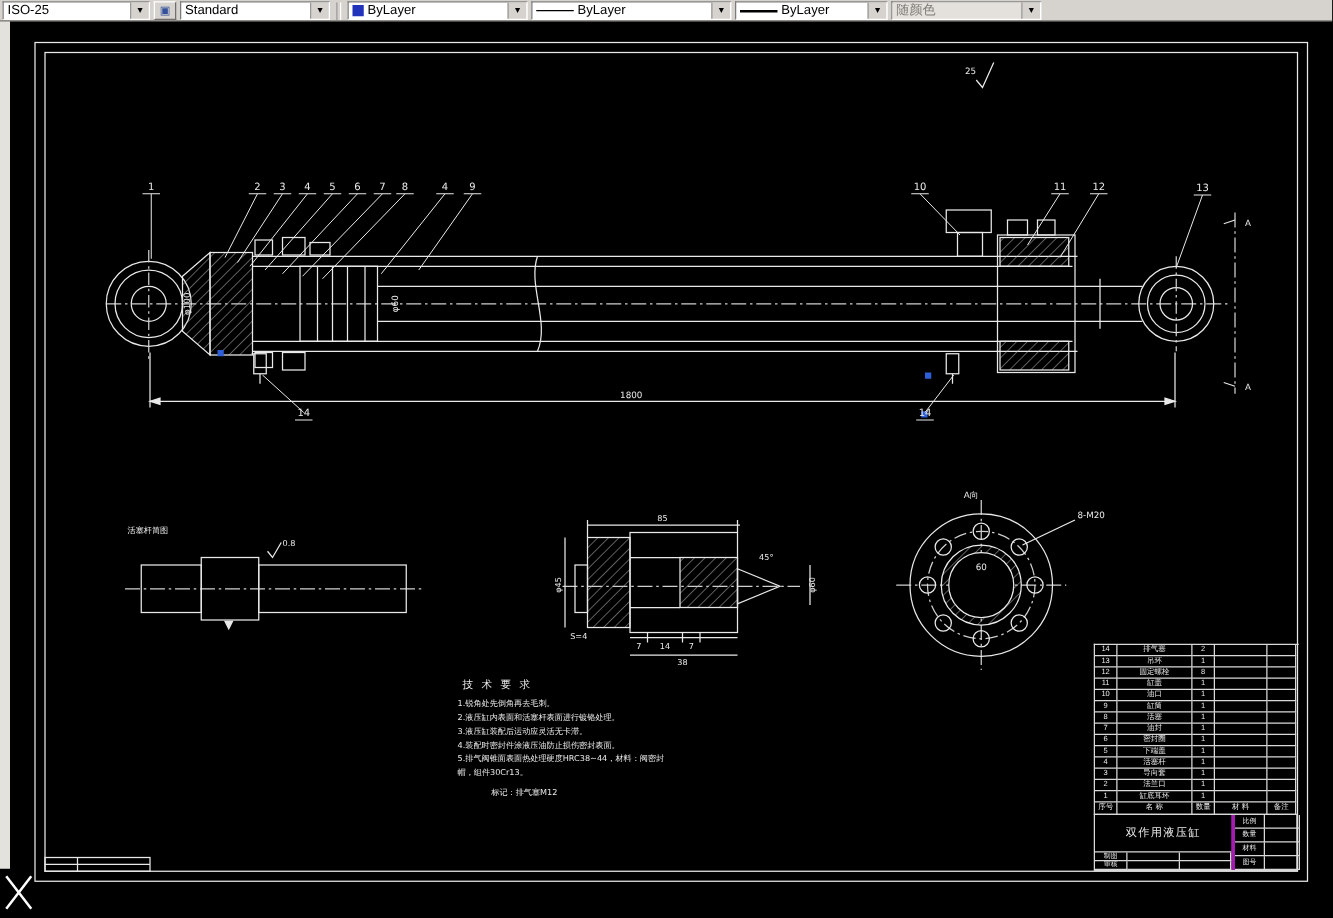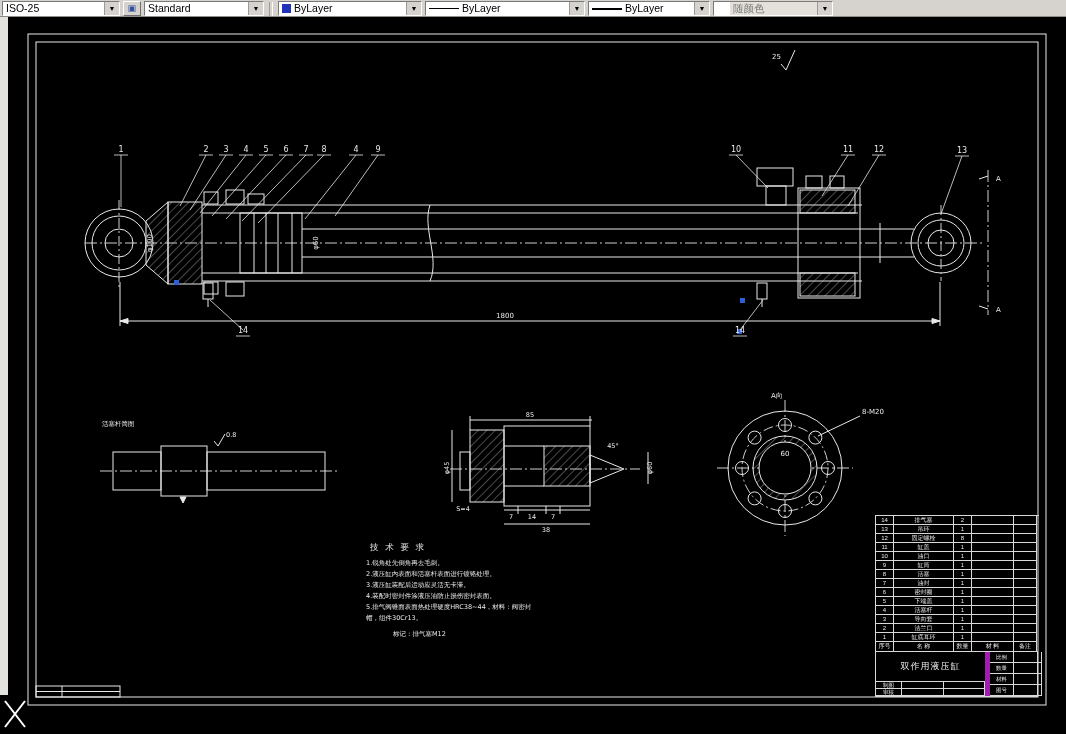--- a/index.html
+++ b/index.html
@@ -8,42 +8,42 @@
   
   .toolbar{position:absolute;top:0;left:0;width:1066px;height:17px;background:#d6d3ce;
            border-bottom:1px solid #8f8d88;display:flex;align-items:flex-end;gap:3px;
            padding-left:2px;box-sizing:border-box;z-index:20;}
   .combo{display:flex;align-items:stretch;height:15px;background:#fff;
          border:1px solid;border-color:#7a7a7a #fff #fff #7a7a7a;box-sizing:border-box;}
   .combo-text{flex:1;font-size:10.5px;line-height:13px;padding:0 3px;color:#000;
               white-space:nowrap;overflow:hidden;display:flex;align-items:center;gap:3px;}
   .combo-arrow{width:14px;background:#d6d3ce;border-left:1px solid #9a9a9a;
                font-size:7px;line-height:13px;text-align:center;color:#000;cursor:default;}
-  .combo.disabled .combo-text{color:#7e7c78;background:#e4e1dc;margin-left:16px;}
+  .combo.disabled .combo-text{color:#7e7c78;background:#e4e1dc;}
   .swatch{width:9px;height:9px;background:#2233bb;display:inline-block;flex:0 0 auto;}
   .lineglyph{display:inline-block;width:30px;border-top:1px solid #000;flex:0 0 auto;}
   .lineglyph.thick{border-top-width:2px;}
   .tb-btn{width:18px;height:15px;background:#d6d3ce;border:1px solid;
           border-color:#fff #6f6f6f #6f6f6f #fff;font-size:9px;line-height:11px;
           text-align:center;color:#33509b;padding:0;}
   .sep{width:2px;height:14px;border-left:1px solid #9a9a9a;border-right:1px solid #fff;margin:0 2px;}
   
   svg.canvas{position:absolute;top:0;left:0;z-index:1;}
   svg text{font-family:"DejaVu Sans",sans-serif;fill:#e9e9e9;}
   
   .bom{position:absolute;left:875px;top:515px;width:163px;z-index:5;
        border-left:1px solid #d9d9d9;border-top:1px solid #d9d9d9;color:#e9e9e9;}
   .bom-row{display:grid;grid-template-columns:18px 60px 18px 42px 23px;height:9px;}
   .bom-row.header{height:10px;}
   .bom-cell{border-right:1px solid #d9d9d9;border-bottom:1px solid #d9d9d9;
             font-size:6px;line-height:9px;text-align:center;overflow:hidden;white-space:nowrap;}
   
   .tblock{position:absolute;left:875px;top:651px;width:163px;height:46px;z-index:5;
           border:1px solid #d9d9d9;box-sizing:border-box;color:#e9e9e9;display:flex;}
-  .tb-left{width:110px;display:flex;flex-direction:column;border-right:5px solid #a21caf;}
+  .tb-left{width:110px;display:flex;flex-direction:column;border-right:3px solid #a21caf;}
   .tb-name{height:30px;border-bottom:1px solid #d9d9d9;display:flex;align-items:center;
            justify-content:center;font-size:9px;letter-spacing:1px;}
   .sign-row{display:grid;grid-template-columns:26px 42px 41px;height:7px;}
   .sign-cell{border-right:1px solid #d9d9d9;border-bottom:1px solid #d9d9d9;
              font-size:5.5px;line-height:7px;text-align:center;overflow:hidden;}
   .tb-right{width:53px;display:flex;flex-direction:column;}
   .field-row{display:grid;grid-template-columns:24px 28px;height:11px;}
   .field-cell{border-right:1px solid #d9d9d9;border-bottom:1px solid #d9d9d9;
               font-size:5.5px;line-height:11px;text-align:center;overflow:hidden;}
 </style>

